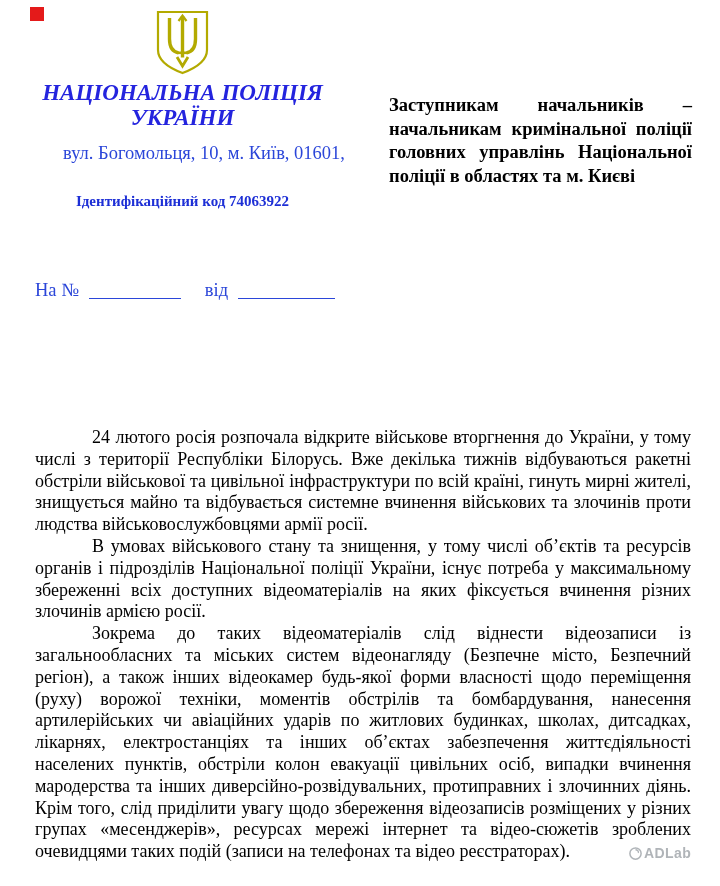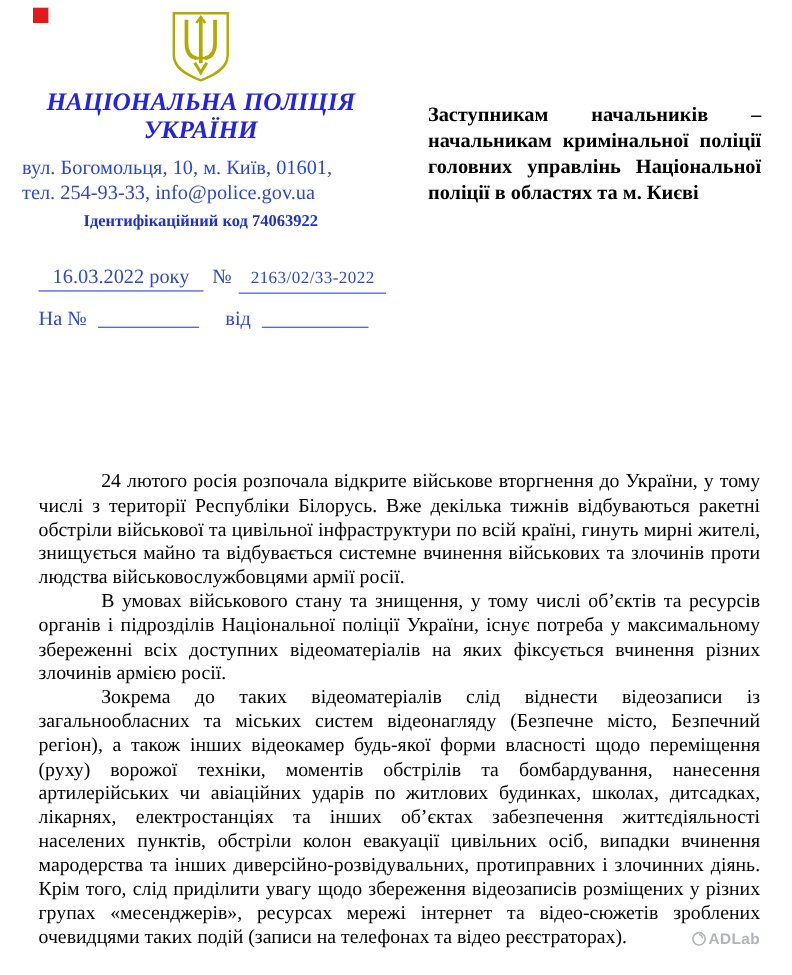--- a/index.html
+++ b/index.html
@@ -6,21 +6,21 @@
   .page{position:relative;width:720px;height:886px;background:#ffffff;overflow:hidden;
         font-family:"Liberation Serif",serif;color:#000;}
 
   .red-marker{position:absolute;left:30px;top:7px;width:14px;height:14px;background:#e41a1a;}
 
   .emblem{position:absolute;left:154px;top:10px;width:57px;height:66px;}
   .emblem svg{width:100%;height:100%;}
 
   .org-name{position:absolute;left:25px;top:81px;width:315px;text-align:center;
             font-weight:bold;font-size:23px;line-height:24.5px;color:#2424de;font-style:italic;}
-  .address{position:absolute;left:20px;top:142px;width:325px;text-align:left;
+  .address{position:absolute;left:20px;top:142px;width:325px;text-align:right;
            font-size:18.5px;line-height:23px;color:#2b46d9;}
   .id-code{position:absolute;left:20px;top:193px;width:325px;text-align:center;
            font-size:15px;font-weight:bold;color:#1d2fd6;}
 
   .addressee{position:absolute;left:389px;top:94px;width:303px;font-weight:bold;
              font-size:18.5px;line-height:23.5px;text-align:justify;color:#000;}
 
   .ref-row1{position:absolute;left:35px;top:242px;font-size:18.5px;color:#2b46d9;white-space:nowrap;}
   .date-underlined{display:inline-block;min-width:150px;text-align:center;
                    border-bottom:1.4px solid #2b46d9;padding-bottom:1px;}
@@ -63,31 +63,26 @@
       <path d="M24.5 11 L28.5 5.5 L32.5 11" stroke-width="2.2"></path>
       <path d="M22.5 42.8 H34.5" stroke-width="2.6"></path>
       <path d="M23 47 L28.5 56 L34 47" stroke-width="2.8"></path>
     </svg>
   </div>
 
   <div class="org-name">НАЦІОНАЛЬНА ПОЛІЦІЯ УКРАЇНИ</div>
 
   <div class="address">
     <div>вул. Богомольця, 10, м. Київ, 01601,</div>
-    <div>тел. 254-93-33, info@police.gov.ua</div>
   </div>
 
   <div class="id-code">Ідентифікаційний код 74063922</div>
 
   <div class="addressee">Заступникам начальників – начальникам кримінальної поліції головних управлінь Національної поліції в областях та м. Києві</div>
 
-  <div class="ref-row1">
-    <span class="date-underlined">16.03.2022 року</span><span class="num-sign">№</span>
-    <span class="doc-number">2163/02/33-2022</span>
-  </div>
 
   <div class="ref-row2">
     <span>На №</span><span class="blank b1"></span><span class="vid-label">від</span><span class="blank b2"></span>
   </div>
 
 
   <div class="body-text">
     <p>24 лютого росія розпочала відкрите військове вторгнення до України, у тому числі з території Республіки Білорусь. Вже декілька тижнів відбуваються ракетні обстріли військової та цивільної інфраструктури по всій країні, гинуть мирні жителі, знищується майно та відбувається системне вчинення військових та злочинів проти людства військовослужбовцями армії росії.</p>
     <p>В умовах військового стану та знищення, у тому числі об’єктів та ресурсів органів і підрозділів Національної поліції України, існує потреба у максимальному збереженні всіх доступних відеоматеріалів на яких фіксується вчинення різних злочинів армією росії.</p>
     <p>Зокрема до таких відеоматеріалів слід віднести відеозаписи із загальнообласних та міських систем відеонагляду (Безпечне місто, Безпечний регіон), а також інших відеокамер будь-якої форми власності щодо переміщення (руху) ворожої техніки, моментів обстрілів та бомбардування, нанесення артилерійських чи авіаційних ударів по житлових будинках, школах, дитсадках, лікарнях, електростанціях та інших об’єктах забезпечення життєдіяльності населених пунктів, обстріли колон евакуації цивільних осіб, випадки вчинення мародерства та інших диверсійно-розвідувальних, протиправних і злочинних діянь. Крім того, слід приділити увагу щодо збереження відеозаписів розміщених у різних групах «месенджерів», ресурсах мережі інтернет та відео-сюжетів зроблених очевидцями таких подій (записи на телефонах та відео реєстраторах).</p>

